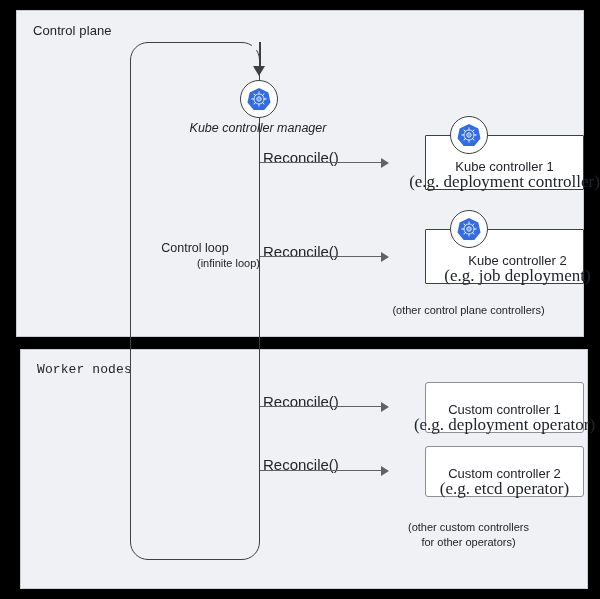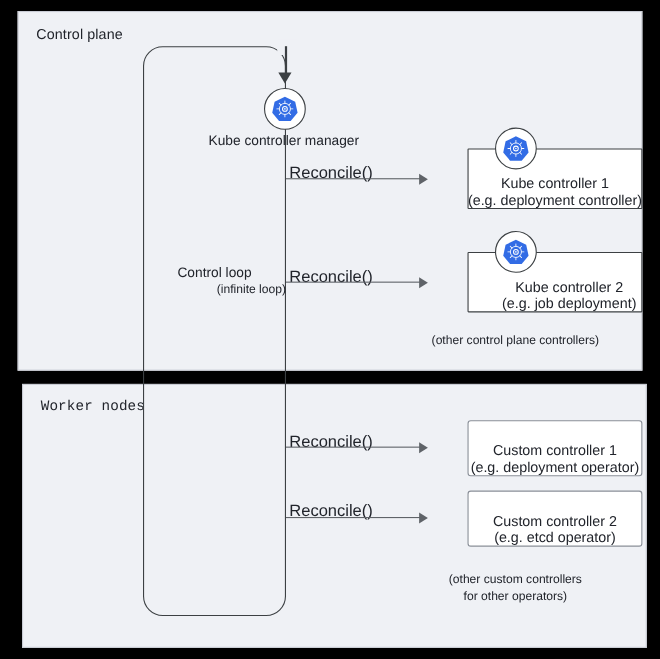--- a/index.html
+++ b/index.html
@@ -112,20 +112,21 @@
     position: absolute;
     font-size: 12.5px;
     color: #21242b;
     white-space: nowrap;
     text-align: center;
   }
   #kcm-label {
     left: 158px;
     top: 121px;
     width: 200px;
+    font-style: italic;
   }
 
   #control-loop-label {
     position: absolute;
     left: 130px;
     top: 241px;
     width: 130px;
     text-align: center;
     color: #21242b;
   }
@@ -160,24 +161,25 @@
     border: 1.3px solid #8a8f98;
     border-radius: 3px;
   }
   .ctrl-title {
     font-size: 13px;
     color: #21242b;
     line-height: 17px;
     white-space: nowrap;
   }
   .ctrl-sub {
-    font-size: 13px;
+    font-size: 17px;
     color: #21242b;
     line-height: 14px;
     white-space: nowrap;
+    font-family: Liberation Serif, serif;
   }
 
   
   .reconcile-line {
     position: absolute;
     height: 1.4px;
     background: #5f6368;
   }
   .reconcile-head {
     position: absolute;

